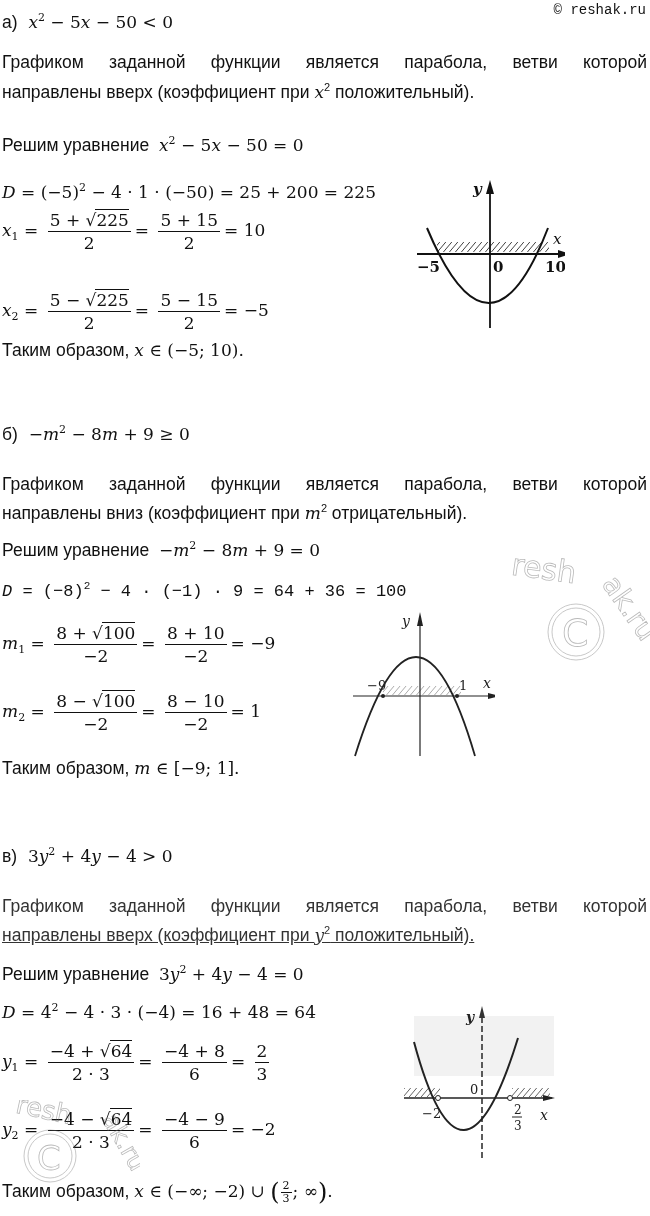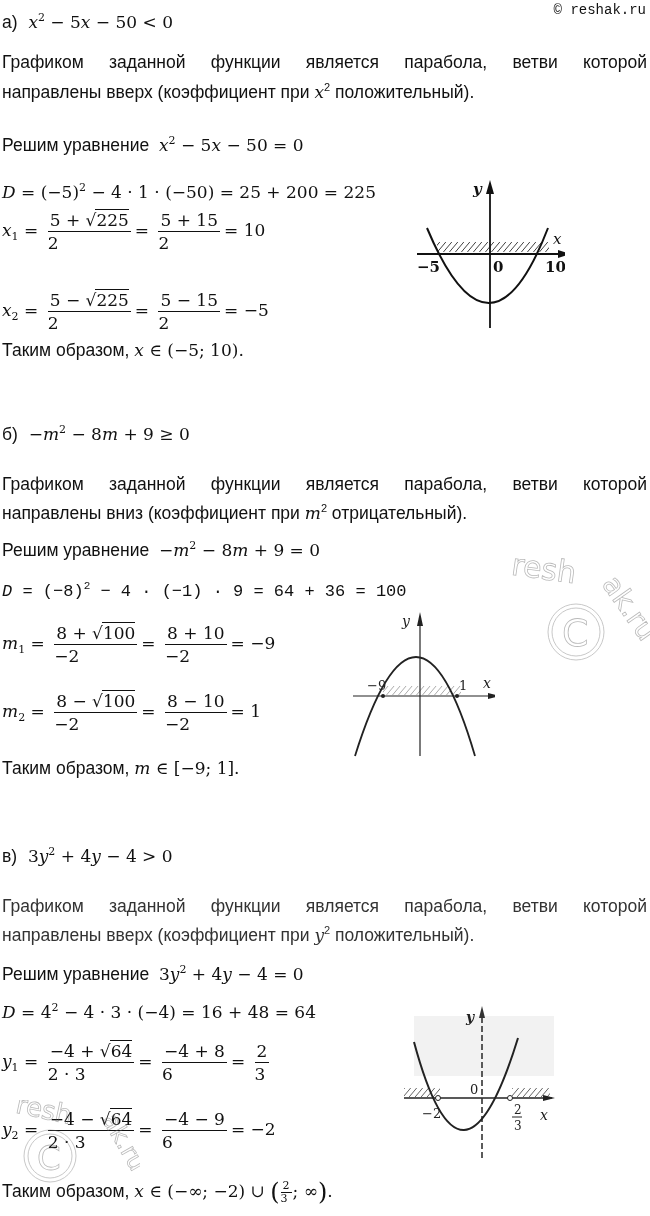--- a/index.html
+++ b/index.html
@@ -5,21 +5,21 @@
   html, body { margin:0; padding:0; background:#fff; }
   body { width:650px; height:1216px; position:relative; overflow:hidden;
          font-family:"DejaVu Serif", "Liberation Serif", serif; color:#111; font-size:17px; }
   .abs { position:absolute; }
   .txt { font-family:"Liberation Sans", "DejaVu Sans", sans-serif; font-size:17.5px; }
   .m { font-family:"DejaVu Serif", serif; font-size:17px; white-space:nowrap; }
   i { font-style:italic; }
   sup { font-size:11px; vertical-align:7px; line-height:0; }
   sub { font-size:11px; vertical-align:-4px; line-height:0; }
   .justify { text-align:justify; text-align-last:justify; width:645px; }
-  .frac { display:inline-block; vertical-align:middle; text-align:left; margin:0 4px; }
+  .frac { display:inline-block; vertical-align:middle; text-align:center; margin:0 4px; }
   .frac .num { display:block; padding:0 2px; border-bottom:1.3px solid #111; line-height:22px; }
   .frac .den { display:block; line-height:22px; }
   .sqrt { border-top:1.3px solid #111; padding-left:1px; }
   .root-sym { margin-right:-1px; }
   .copyright { right:4px; top:2px; font-family:Liberation Mono, monospace; font-size:14px; }
   .graph svg { display:block; }
   .wm { opacity:0.45; }
   .faded { color:#333; }
 </style>
 </head>
@@ -140,21 +140,21 @@
       <text x="62" y="96" font-family="DejaVu Sans, sans-serif" font-size="38" fill="none" stroke="#666" stroke-width="0.8">C</text>
     </svg>
   </div>
 </div>
 
 <div>
   <div class="abs m" style="left:2px;top:846px;">
     <span class="txt">в)</span>&nbsp;&nbsp;3<i>y</i><sup>2</sup> + 4<i>y</i> − 4 &gt; 0
   </div>
   <div class="abs txt justify faded" style="left:2px;top:896px;">Графиком  заданной  функции  является  парабола,  ветви  которой</div>
-  <div class="abs txt faded" style="left:2px;top:925px;">
+  <div class="abs txt faded" style="left:2px;top:925px;text-decoration:underline;">
     <span>направлены вверх (коэффициент при </span><i class="m">y</i><sup>2</sup><span> положительный).</span>
   </div>
   <div class="abs txt" style="left:2px;top:964px;">
     <span>Решим уравнение</span>&nbsp;
     <span class="m">3<i>y</i><sup>2</sup> + 4<i>y</i> − 4 = 0</span>
   </div>
   <div class="abs m" style="left:2px;top:1002px;">
     <i>D</i> = 4<sup>2</sup> − 4 · 3 · (−4) = 16 + 48 = 64
   </div>
   <div class="abs m" style="left:2px;top:1040px;">

